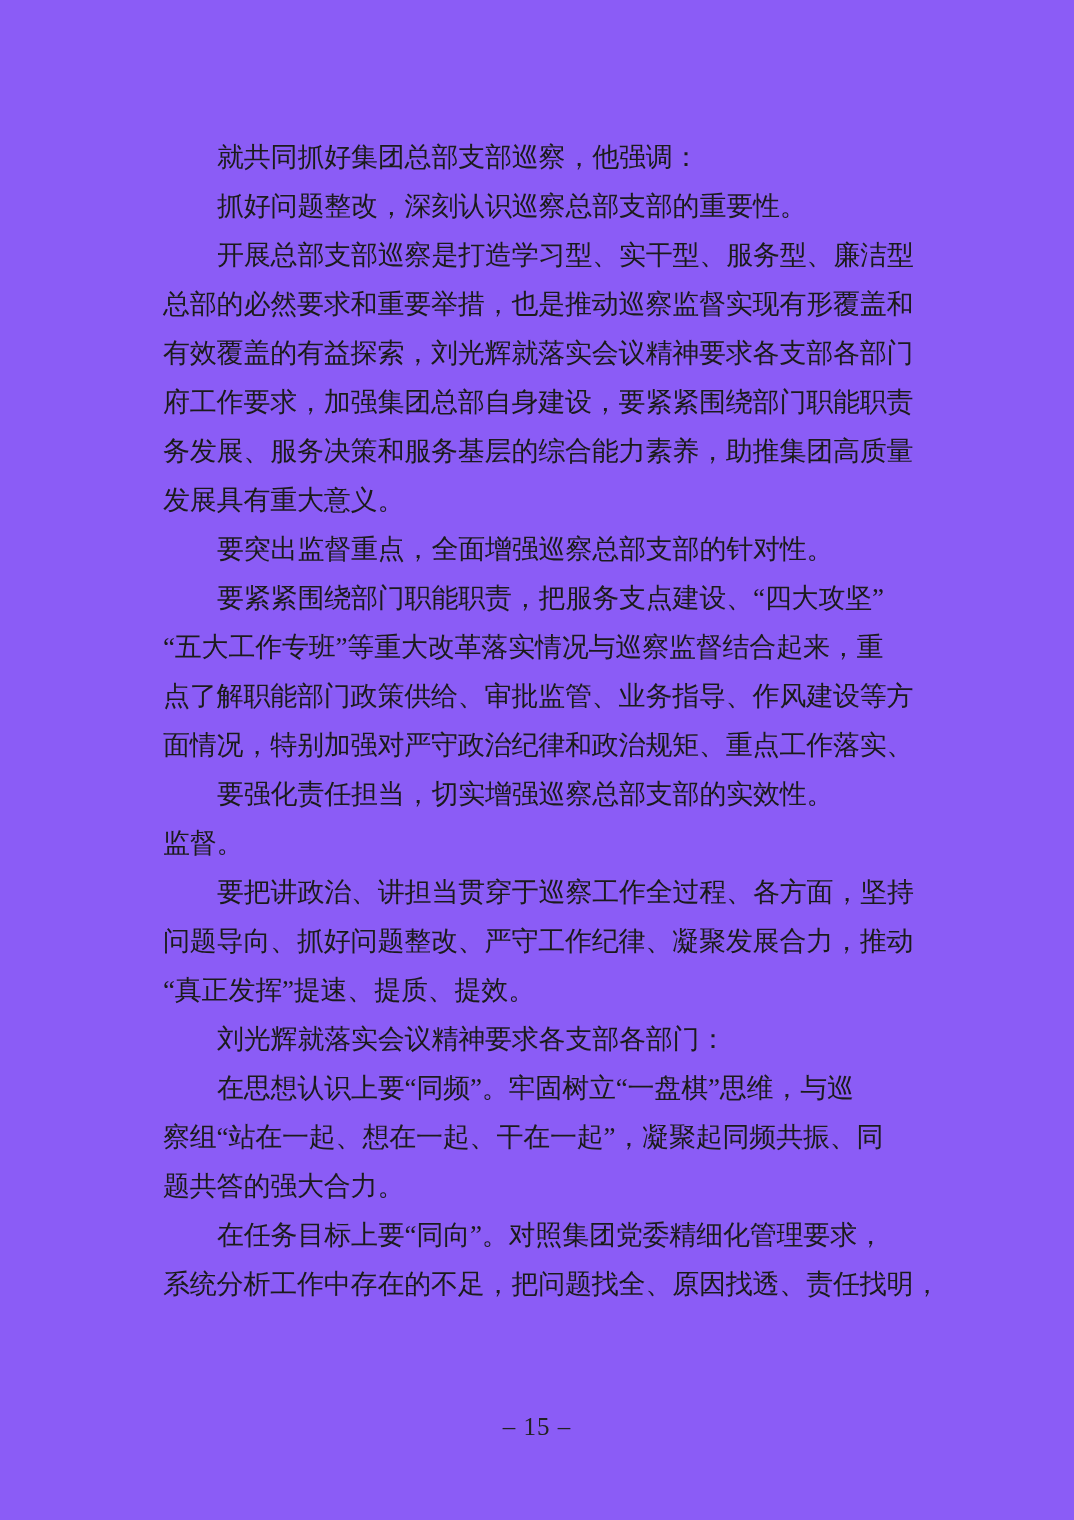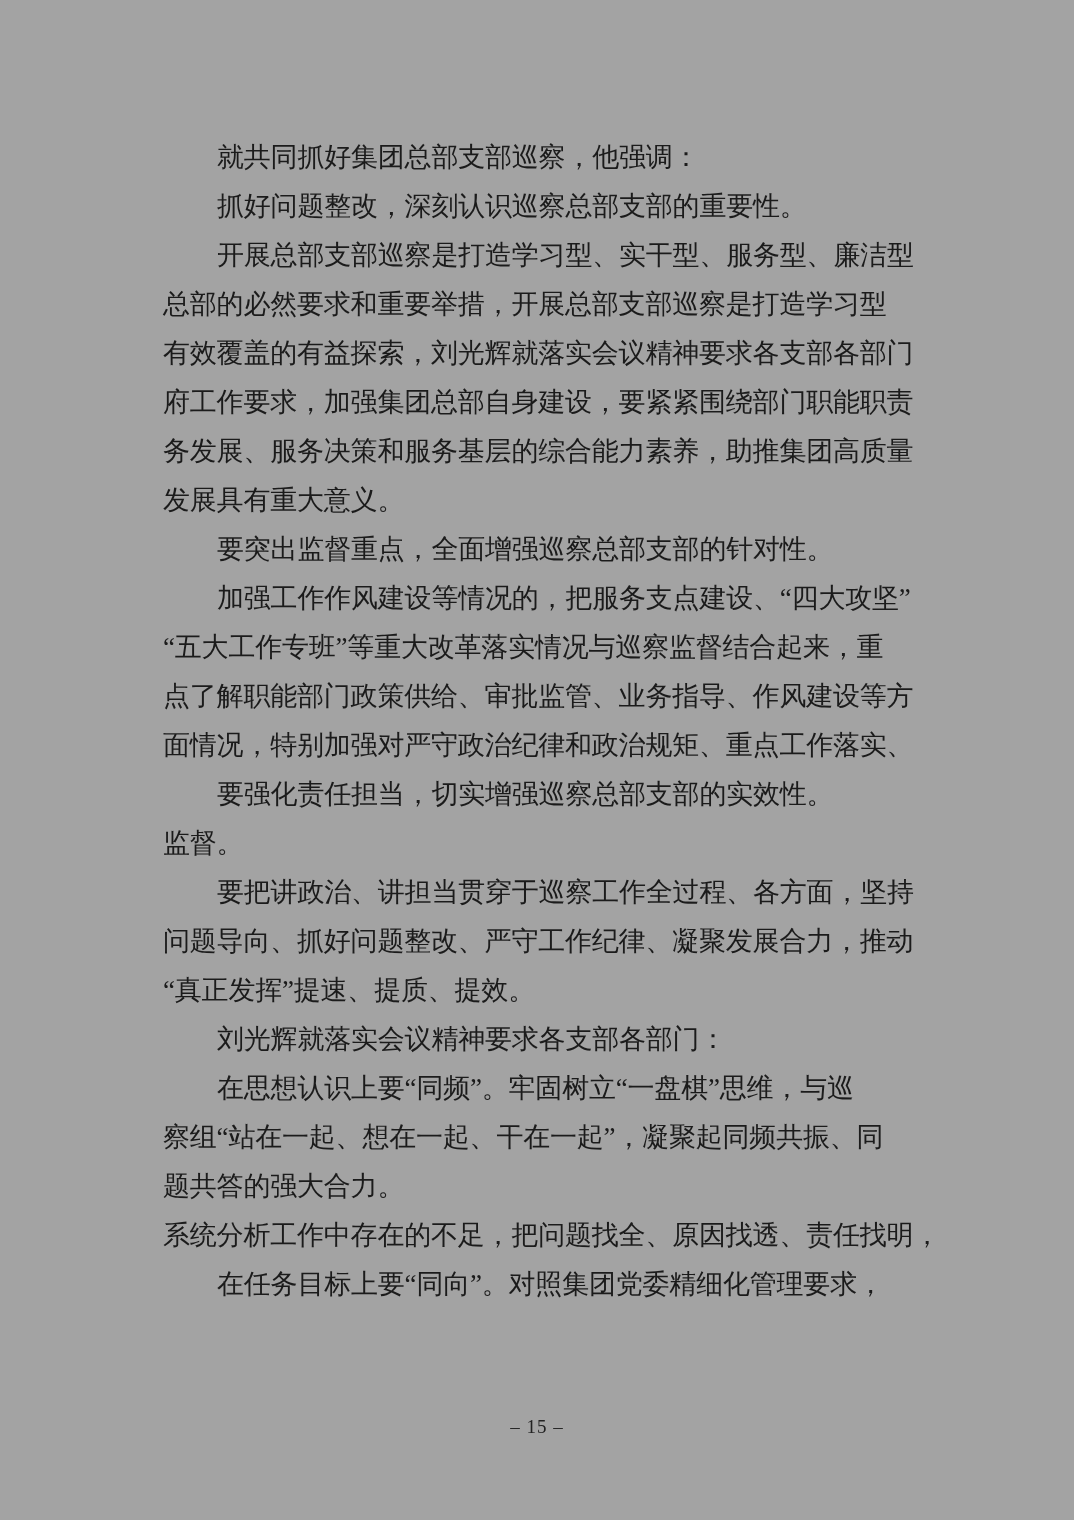--- a/index.html
+++ b/index.html
@@ -11,21 +11,21 @@
     position: relative;
     width: 1074px;
     height: 1520px;
     overflow: hidden;
     font-family: "Liberation Serif", "DejaVu Serif", serif;
     color: #1b1b1b;
   }
   .page {
     position: absolute;
     inset: 0;
-    background: #a3a3a3;
+    background: #8b5cf6;
   }
   .doc-body {
     position: absolute;
     left: 163px;
     top: 133px;
     width: 752px;
   }
   .text-line {
     height: 49px;
     line-height: 49px;
@@ -37,53 +37,53 @@
   }
   .text-line.indent {
     padding-left: 54px;
   }
   .page-footer {
     position: absolute;
     left: 0;
     top: 1412px;
     width: 1074px;
     text-align: center;
-    font-size: 19px;
+    font-size: 25px;
     line-height: 30px;
     color: #222222;
     letter-spacing: 1px;
   }
 </style>
 </head>
 <body>
 
 <div class="page">
 
   <div class="doc-body">
       <div class="text-line indent">就共同抓好集团总部支部巡察，他强调：</div>
       <div class="text-line indent">抓好问题整改，深刻认识巡察总部支部的重要性。</div>
       <div class="text-line indent">开展总部支部巡察是打造学习型、实干型、服务型、廉洁型</div>
-      <div class="text-line">总部的必然要求和重要举措，开展总部支部巡察是打造学习型</div>
+      <div class="text-line">总部的必然要求和重要举措，也是推动巡察监督实现有形覆盖和</div>
       <div class="text-line">有效覆盖的有益探索，刘光辉就落实会议精神要求各支部各部门</div>
       <div class="text-line">府工作要求，加强集团总部自身建设，要紧紧围绕部门职能职责</div>
       <div class="text-line">务发展、服务决策和服务基层的综合能力素养，助推集团高质量</div>
       <div class="text-line">发展具有重大意义。</div>
       <div class="text-line indent">要突出监督重点，全面增强巡察总部支部的针对性。</div>
-      <div class="text-line indent">加强工作作风建设等情况的，把服务支点建设、“四大攻坚”</div>
+      <div class="text-line indent">要紧紧围绕部门职能职责，把服务支点建设、“四大攻坚”</div>
       <div class="text-line">“五大工作专班”等重大改革落实情况与巡察监督结合起来，重</div>
       <div class="text-line">点了解职能部门政策供给、审批监管、业务指导、作风建设等方</div>
       <div class="text-line">面情况，特别加强对严守政治纪律和政治规矩、重点工作落实、</div>
       <div class="text-line indent">要强化责任担当，切实增强巡察总部支部的实效性。</div>
       <div class="text-line">监督。</div>
       <div class="text-line indent">要把讲政治、讲担当贯穿于巡察工作全过程、各方面，坚持</div>
       <div class="text-line">问题导向、抓好问题整改、严守工作纪律、凝聚发展合力，推动</div>
       <div class="text-line">“真正发挥”提速、提质、提效。</div>
       <div class="text-line indent">刘光辉就落实会议精神要求各支部各部门：</div>
       <div class="text-line indent">在思想认识上要“同频”。牢固树立“一盘棋”思维，与巡</div>
       <div class="text-line">察组“站在一起、想在一起、干在一起”，凝聚起同频共振、同</div>
       <div class="text-line">题共答的强大合力。</div>
+      <div class="text-line indent">在任务目标上要“同向”。对照集团党委精细化管理要求，</div>
       <div class="text-line">系统分析工作中存在的不足，把问题找全、原因找透、责任找明，</div>
-      <div class="text-line indent">在任务目标上要“同向”。对照集团党委精细化管理要求，</div>
     </div>
 
   <div class="page-footer">– 15 –</div>
 
 </div>
 
 </body></html>

